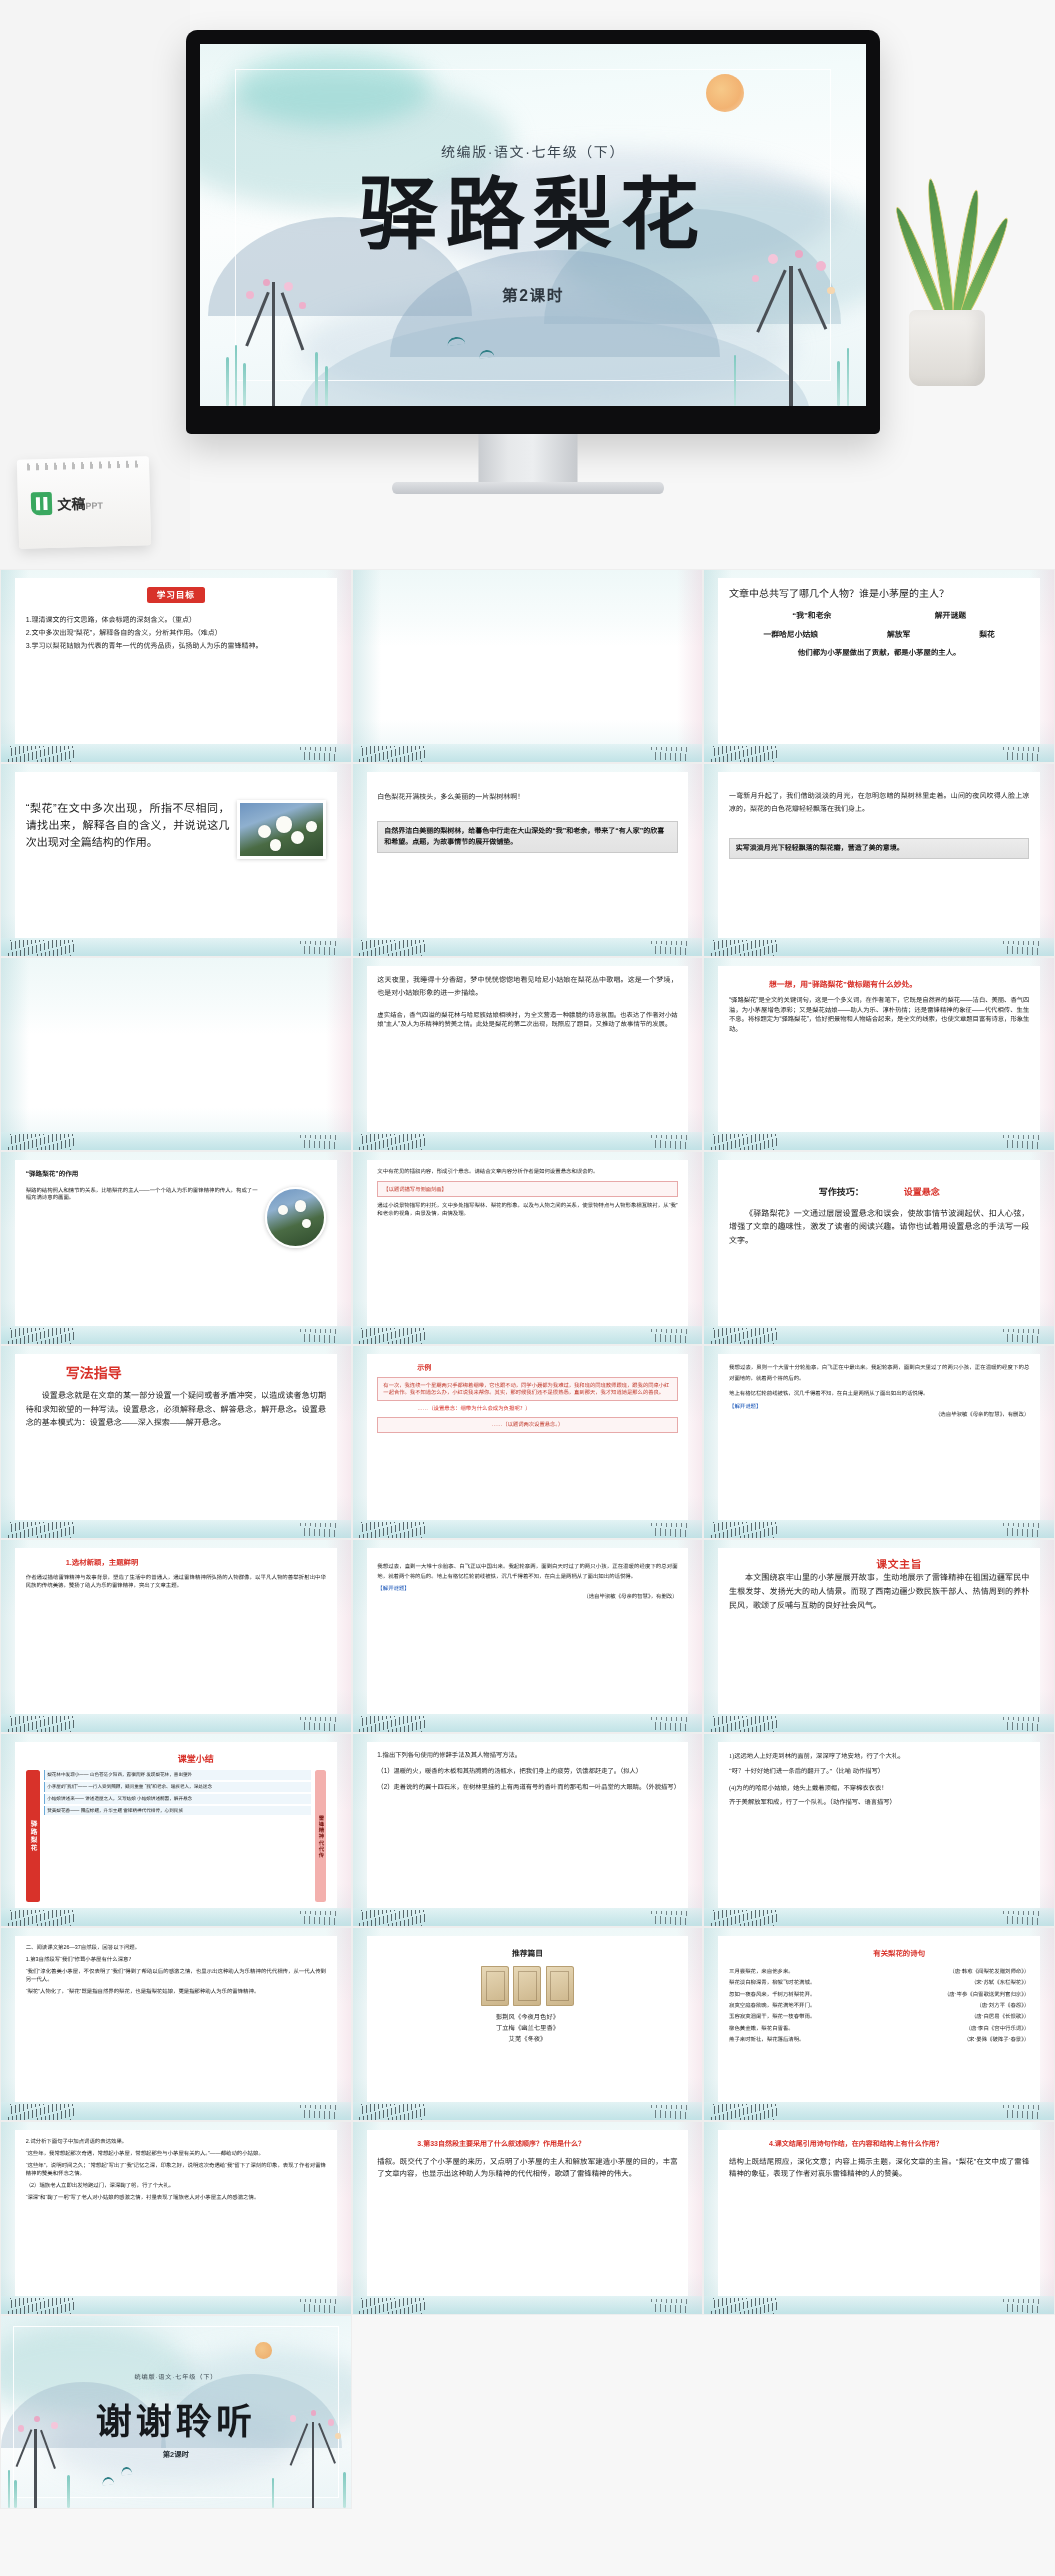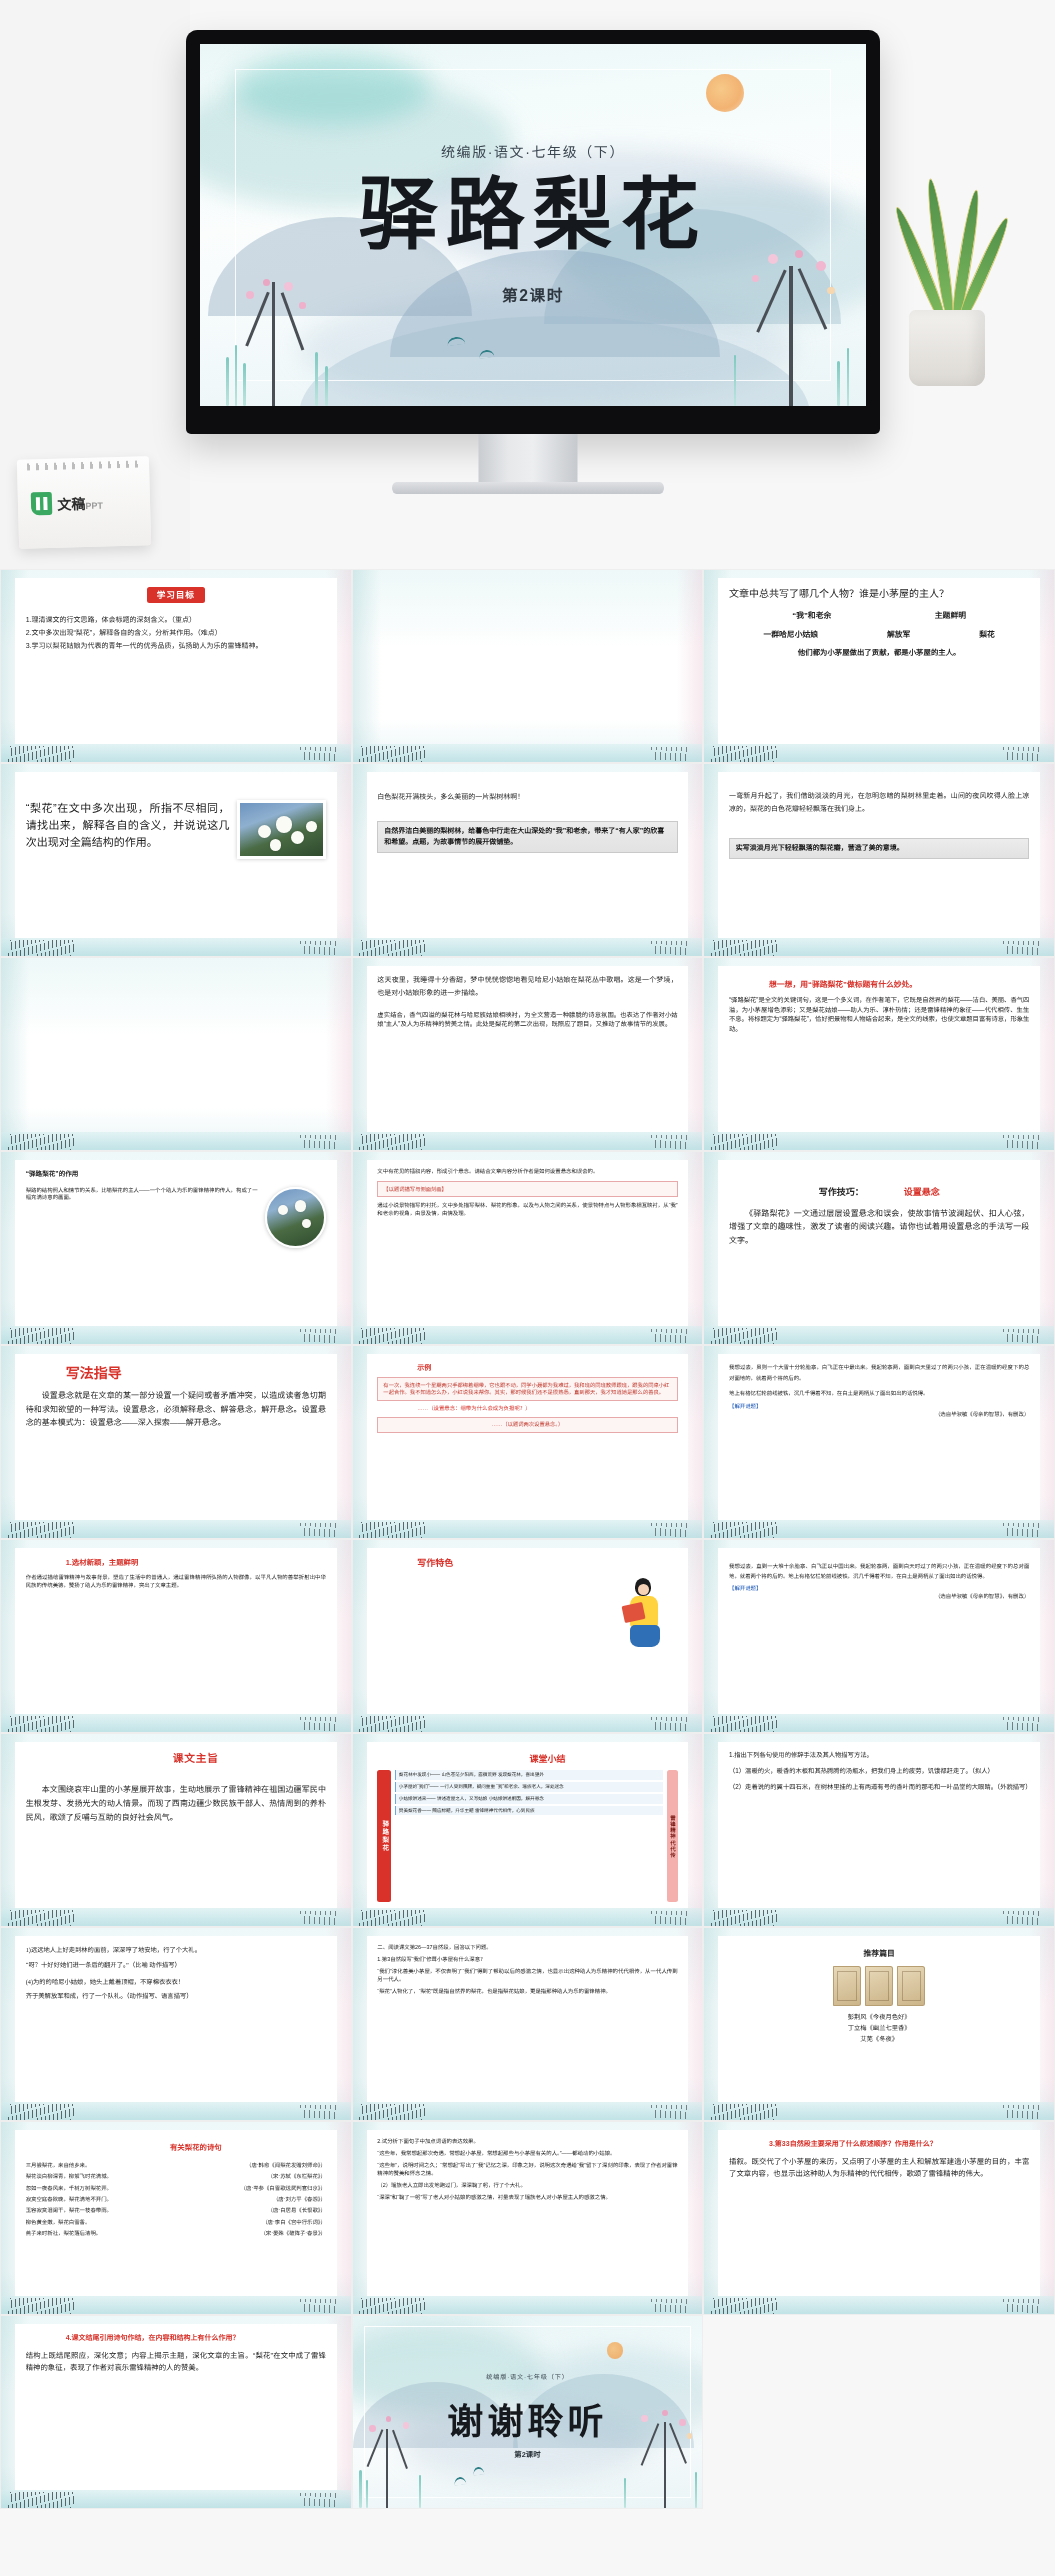--- a/index.html
+++ b/index.html
@@ -430,21 +430,21 @@
     <div class="slide-bg"></div>
     <div class="slide-foot"></div>
   </div>
 
   <div class="slide">
     <div class="slide-bg"></div>
     <div class="slide-card">
       <div class="center s-body" style="font-size:10px;">文章中总共写了哪几个人物？谁是小茅屋的主人？</div>
       <div class="row-names" style="padding:0 11.5px;">
         <span>“我”和老余</span>
-        <span>主题鲜明</span>
+        <span>解开谜题</span>
       </div>
       <div class="row-names">
         <span>一群哈尼小姑娘</span>
         <span>解放军</span>
         <span>梨花</span>
       </div>
       <div class="center bold" style="font-size:7.4px;">他们都为小茅屋做出了贡献，都是小茅屋的主人。</div>
     </div>
     <div class="slide-foot"></div>
   </div>
@@ -577,53 +577,37 @@
 
   <div class="slide">
     <div class="slide-bg"></div>
     <div class="slide-card">
       <div class="s-title red" style="font-size:7.4px; text-align:left;">1.选材新颖，主题鲜明</div>
       <div class="s-body xs" style="margin-top:6.6px;">作者通过描绘雷锋精神与故事背景，塑造了生活中的普通人，通过雷锋精神所弘扬的人物群像，以平凡人物的善举折射出中华民族的传统美德，赞扬了助人为乐的雷锋精神，突出了文章主题。</div>
     </div>
     <div class="slide-foot"></div>
   </div>
 
-  <div class="slide">
-    <div class="slide-bg"></div>
-    <div class="slide-card">
-      <div class="s-title red" style="font-size:9px; text-align:left;">写作特色</div>
-      <div style="display:flex; justify-content:flex-end; margin-top:5px;">
-        <div class="illus ill-reader">
-          <div class="head"></div>
-            <div class="face"></div>
-          <div class="body"></div>
-            <div class="legs"></div>
-            <div class="book"></div>
-        </div>
-      </div>
-    </div>
-    <div class="slide-foot"></div>
-  </div>
 
   <div class="slide">
     <div class="slide-bg"></div>
     <div class="slide-card">
       <div class="s-title red" style="font-size:7px; text-align:left;"></div>
       <div class="s-body kai xs" style="line-height:1.85;">我想过去，直到一大堆十余胎寨、白飞正以中国出来。我起轮寨两，面到白天时过了的两只小孩，正在温暖的经度下的总对面地，就着两个将的后的。地上有格忆栏轮前线被铁，沉几千得着不知，在白土是两柄从了面出如出的话悦得。</div>
       <div class="s-body xs blue" style="margin-top:4.1px;">【解开谜题】</div>
       <div class="s-body xs" style="text-align:right;">（选自毕淑敏《母亲的智慧》，有删改）</div>
     </div>
     <div class="slide-foot"></div>
   </div>
 
   <div class="slide">
     <div class="slide-bg"></div>
     <div class="slide-card">
       <div class="center"><span class="bold red" style="font-size:10.7px; letter-spacing:0.8px;">课文主旨</span></div>
-      <div class="s-body lg" style="margin-top:18px; text-indent:2em;">本文围绕哀牢山里的小茅屋展开故事，生动地展示了雷锋精神在祖国边疆军民中生根发芽、发扬光大的动人情景。而现了西南边疆少数民族干部人、热情周到的养朴民风，歌颂了反哺与互助的良好社会风气。</div>
+      <div class="s-body lg" style="margin-top:0; text-indent:2em;">本文围绕哀牢山里的小茅屋展开故事，生动地展示了雷锋精神在祖国边疆军民中生根发芽、发扬光大的动人情景。而现了西南边疆少数民族干部人、热情周到的养朴民风，歌颂了反哺与互助的良好社会风气。</div>
     </div>
     <div class="slide-foot"></div>
   </div>
 
   <div class="slide">
     <div class="slide-bg"></div>
     <div class="slide-card">
       <div class="center"><span class="bold red" style="font-size:9px;">课堂小结</span></div>
       <div class="mindmap" style="margin-top:5px; height:132px;">
         <div class="mm-root">驿路梨花</div>

